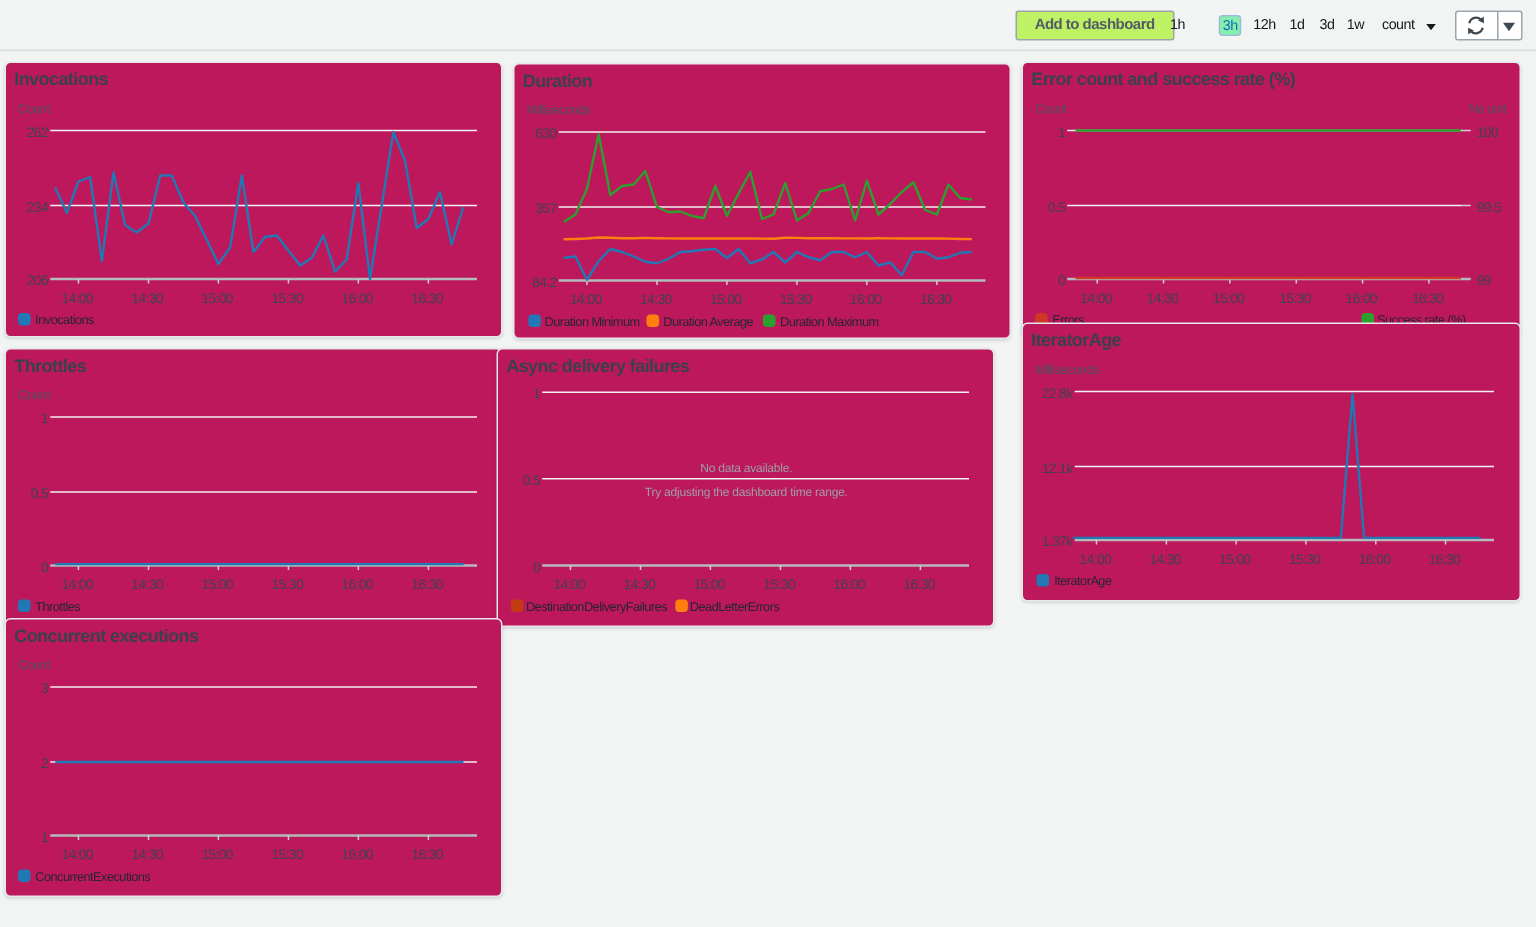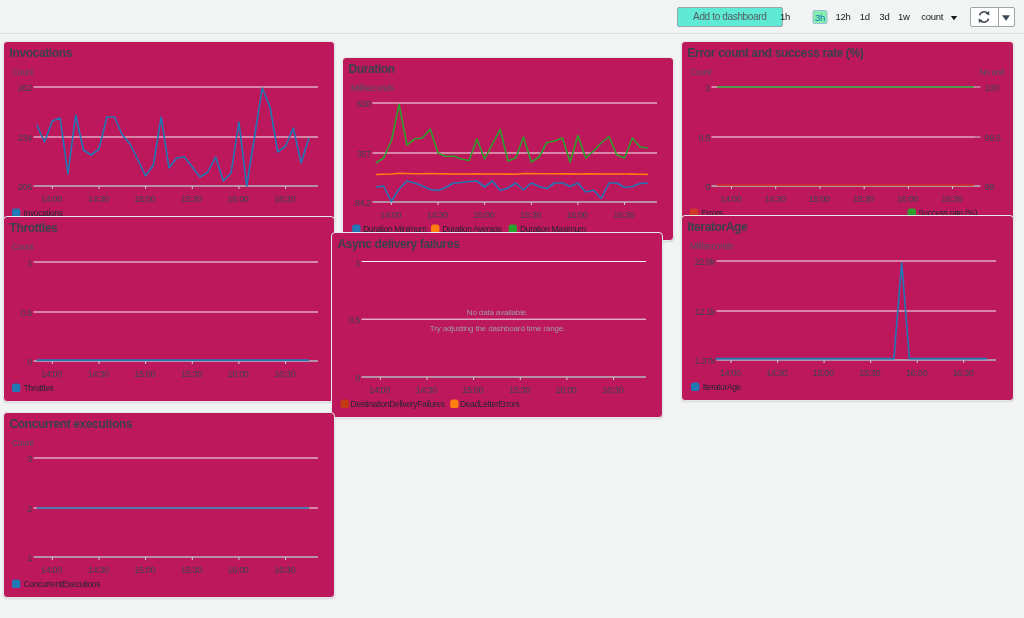--- a/index.html
+++ b/index.html
@@ -1,18 +1,18 @@
 <!DOCTYPE html>
 <html><head><meta charset="utf-8">
 <style>
 *{margin:0;padding:0;box-sizing:border-box}
 html,body{width:1024px;height:618px;background:#f2f3f3;font-family:"Liberation Sans",sans-serif;overflow:hidden;position:relative}
 .topbar{position:absolute;left:0;top:0;width:1024px;height:34.3px;background:#f2f3f3;border-bottom:1px solid #d9dddd;transform:translateZ(0)}
-.btn{position:absolute;left:677px;top:7px;width:105.5px;height:19.5px;background:#5eead4;border:1px solid #9aa5ac;border-radius:2px;
- font-size:10px;font-weight:normal;color:#545b64;text-align:center;line-height:17.5px;letter-spacing:-0.35px}
+.btn{position:absolute;left:677px;top:7px;width:105.5px;height:19.5px;background:#bef264;border:1px solid #9aa5ac;border-radius:2px;
+ font-size:10px;font-weight:bold;color:#545b64;text-align:center;line-height:17.5px;letter-spacing:-0.35px}
 .t{position:absolute;top:11.2px;font-size:9.5px;letter-spacing:-0.3px;color:#16191f;transform:translateX(-50%);line-height:11px}
 .t.sel{color:#0e6eb8;background:#86efac;box-shadow:0 0 0 1px #9bbcdd;border-radius:1.5px;padding:0.5px 1.5px}
 .split{position:absolute;left:970px;top:7px;width:44.5px;height:19.5px;background:#fff;border:1px solid #9aa5ac;border-radius:2px}
 .split .divider{position:absolute;left:26.5px;top:0;width:1px;height:100%;background:#9aa5ac}
 .card{position:absolute;background:#be185d;border-radius:4px;border:1px solid #e6e9e9;box-shadow:0 1px 2px rgba(0,28,36,.12);transform:translateZ(0)}
 .card svg{position:absolute;left:-1px;top:-1px}
 </style></head>
 <body>
 <div class="topbar">
 <div class="btn">Add to dashboard</div>
@@ -61,21 +61,21 @@
 <text x="188.5" y="160.8" font-size="9.3" fill="#3f4448" text-anchor="middle" font-weight="normal" letter-spacing="-0.45">15:30</text>
 <line x1="235.9" y1="145" x2="235.9" y2="148" stroke="#ccd0d2" stroke-width="1"></line>
 <text x="235.1" y="160.8" font-size="9.3" fill="#3f4448" text-anchor="middle" font-weight="normal" letter-spacing="-0.45">16:00</text>
 <line x1="282.6" y1="145" x2="282.6" y2="148" stroke="#ccd0d2" stroke-width="1"></line>
 <text x="281.8" y="160.8" font-size="9.3" fill="#3f4448" text-anchor="middle" font-weight="normal" letter-spacing="-0.45">16:30</text>
 <polyline points="33.8,84.0 41.6,101.0 49.3,80.0 57.1,77.0 64.9,133.0 72.7,74.0 80.4,109.0 88.2,114.0 96.0,108.0 103.8,76.0 111.5,76.0 119.3,94.0 127.1,103.0 134.9,119.0 142.6,135.0 150.4,124.0 158.2,76.0 166.0,127.0 173.7,117.0 181.5,116.0 189.3,126.0 197.1,136.0 204.8,131.0 212.6,116.0 220.4,140.0 228.1,132.0 235.9,81.0 243.7,145.0 251.5,96.0 259.2,47.0 267.0,66.0 274.8,111.0 282.6,105.0 290.3,87.0 298.1,122.0 305.9,97.0" fill="none" stroke="#2078b4" stroke-width="1.6" stroke-linejoin="round"></polyline>
 <rect x="9" y="167.6" width="8.4" height="8.4" rx="2.6" fill="#2078b4"></rect>
 <text x="20.5" y="175.2" font-size="8.5" fill="#23272b" text-anchor="start" font-weight="normal" letter-spacing="-0.35">Invocations</text>
     </svg>
   </div>
-<div class="card" style="left:342px;top:57px;width:332px;height:184px">
+<div class="card" style="left:342px;top:42px;width:332px;height:184px">
     <svg width="332" height="184" viewBox="0 0 332 184" font-family="Liberation Sans, sans-serif">
       <text x="6.5" y="15.8" font-size="12" fill="#3b4149" text-anchor="start" font-weight="bold" letter-spacing="-0.38">Duration</text>
 <text x="9" y="34" font-size="8.5" fill="#4c535a" text-anchor="start" font-weight="normal" letter-spacing="-0.3">Milliseconds</text>
 <line x1="30.5" y1="46" x2="315" y2="46" stroke="#f0f1f1" stroke-width="1"></line>
 <line x1="30.5" y1="96" x2="315" y2="96" stroke="#f0f1f1" stroke-width="1"></line>
 <line x1="30.5" y1="145" x2="315" y2="145" stroke="#b3babc" stroke-width="1.6"></line>
 <text x="29" y="50.0" font-size="9.3" fill="#3f4448" text-anchor="end" font-weight="normal" letter-spacing="-0.45">630</text>
 <text x="29" y="100.0" font-size="9.3" fill="#3f4448" text-anchor="end" font-weight="normal" letter-spacing="-0.45">357</text>
 <text x="29" y="149.0" font-size="9.3" fill="#3f4448" text-anchor="end" font-weight="normal" letter-spacing="-0.45">84.2</text>
 <line x1="49.3" y1="145" x2="49.3" y2="148" stroke="#ccd0d2" stroke-width="1"></line>
@@ -130,21 +130,21 @@
 <line x1="294" y1="46" x2="299.5" y2="46" stroke="#ccd0d2" stroke-width="1"></line>
 <line x1="294" y1="96" x2="299.5" y2="96" stroke="#ccd0d2" stroke-width="1"></line>
 <line x1="36" y1="46" x2="293" y2="46" stroke="#2ca02c" stroke-width="1.6"></line>
 <line x1="36" y1="144.3" x2="293" y2="144.3" stroke="#d13726" stroke-width="1.6"></line>
 <rect x="9" y="167.6" width="8.4" height="8.4" rx="2.6" fill="#d13726"></rect>
 <text x="20.5" y="175.2" font-size="8.5" fill="#23272b" text-anchor="start" font-weight="normal" letter-spacing="-0.35">Errors</text>
 <rect x="226.6" y="167.6" width="8.4" height="8.4" rx="2.6" fill="#2ca02c"></rect>
 <text x="237" y="175.2" font-size="8.5" fill="#23272b" text-anchor="start" font-weight="normal" letter-spacing="-0.35">Success rate (%)</text>
     </svg>
   </div>
-<div class="card" style="left:2.5px;top:216px;width:332.5px;height:186px">
+<div class="card" style="left:2.5px;top:232px;width:332.5px;height:186px">
     <svg width="332.5" height="186" viewBox="0 0 332.5 186" font-family="Liberation Sans, sans-serif">
       <text x="6.5" y="15.8" font-size="12" fill="#3b4149" text-anchor="start" font-weight="bold" letter-spacing="-0.38">Throttles</text>
 <text x="9" y="34" font-size="8.5" fill="#4c535a" text-anchor="start" font-weight="normal" letter-spacing="-0.3">Count</text>
 <line x1="30.5" y1="46" x2="315" y2="46" stroke="#f0f1f1" stroke-width="1"></line>
 <line x1="30.5" y1="96" x2="315" y2="96" stroke="#f0f1f1" stroke-width="1"></line>
 <line x1="30.5" y1="145" x2="315" y2="145" stroke="#b3babc" stroke-width="1.6"></line>
 <text x="29" y="50.0" font-size="9.3" fill="#3f4448" text-anchor="end" font-weight="normal" letter-spacing="-0.45">1</text>
 <text x="29" y="100.0" font-size="9.3" fill="#3f4448" text-anchor="end" font-weight="normal" letter-spacing="-0.45">0.5</text>
 <text x="29" y="149.0" font-size="9.3" fill="#3f4448" text-anchor="end" font-weight="normal" letter-spacing="-0.45">0</text>
 <line x1="49.3" y1="145" x2="49.3" y2="148" stroke="#ccd0d2" stroke-width="1"></line>

